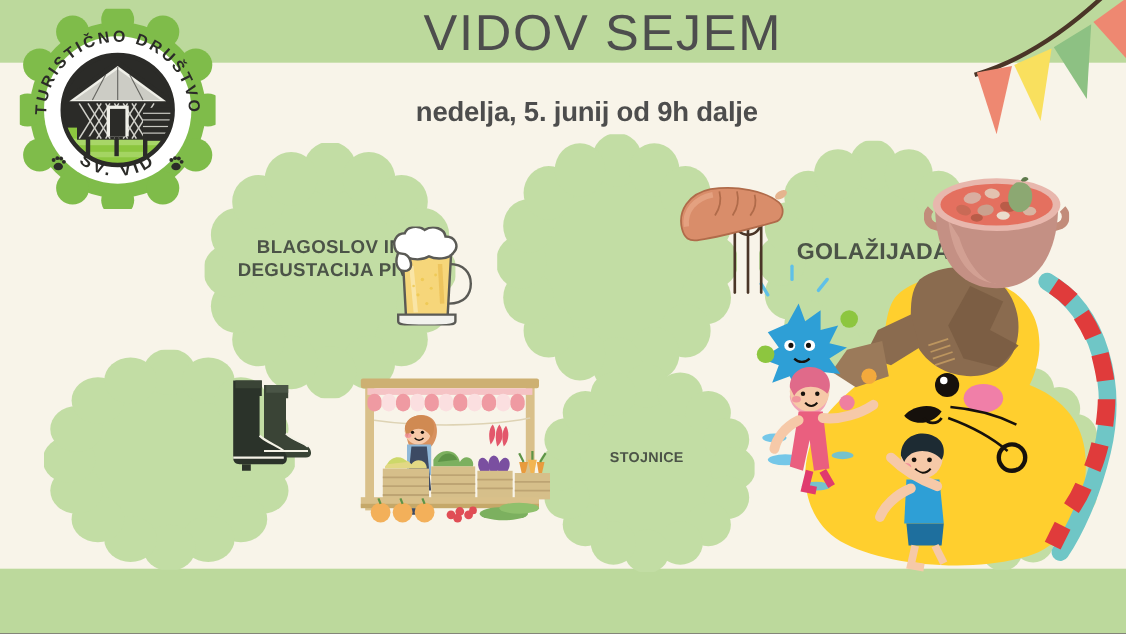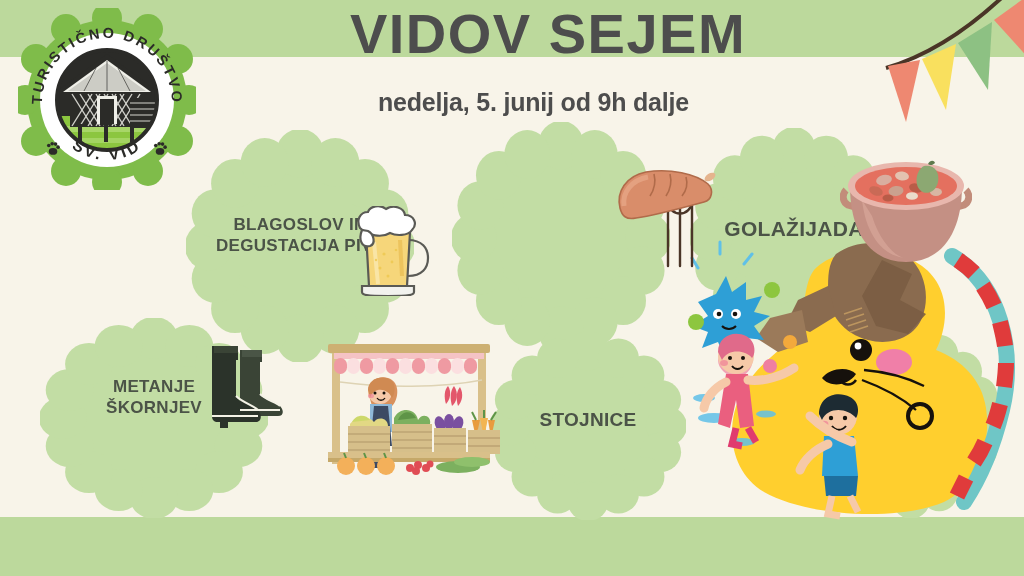--- a/index.html
+++ b/index.html
@@ -19,21 +19,21 @@
   .blob svg{display:block;width:100%;height:100%;}
   .blob-label{
     position:absolute;left:0;width:100%;text-align:center;
     color:#4b5347;font-weight:bold;letter-spacing:.3px;line-height:1.24;
     text-transform:uppercase;
   }
 
   
   #title{
     position:absolute;left:248px;top:6px;width:600px;
-    font-size:56px;font-weight:bold;color:#4d4d4d;
+    font-size:46px;font-weight:normal;color:#4d4d4d;
     letter-spacing:1.5px;line-height:1;text-align:center;
   }
   #subtitle{
     position:absolute;left:378px;top:88px;width:540px;
     font-size:25px;font-weight:bold;color:#4d4d4d;
     text-align:left;letter-spacing:-.2px;
   }
 
   
   #logo{position:absolute;left:18px;top:8px;width:178px;height:182px;}
@@ -275,24 +275,20 @@
         <circle cx="100" cy="180" r="21"></circle>
           <circle cx="69" cy="172" r="21"></circle>
         <circle cx="43" cy="154" r="21"></circle>
           <circle cx="26" cy="128" r="21"></circle>
         <circle cx="20" cy="100" r="21"></circle>
           <circle cx="26" cy="72" r="21"></circle>
         <circle cx="43" cy="46" r="21"></circle>
           <circle cx="69" cy="28" r="21"></circle>
       </g>
     </svg>
-    <div class="blob-label" style="top: 58px; font-size: 17px; color: rgb(75, 83, 71);">
-      <div>METANJE</div>
-      <div>ŠKORNJEV</div>
-    </div>
   </div>
 
   <div class="blob" id="blob-stojnice" style="left: 490px; top: 332px; width: 196px; height: 188px;">
     <svg viewBox="0 0 200 200" preserveAspectRatio="none" aria-hidden="true">
       <g fill="#c2dda4">
         <circle cx="100" cy="100" r="78"></circle>
         <circle cx="100" cy="20" r="21"></circle>
           <circle cx="131" cy="28" r="21"></circle>
         <circle cx="157" cy="46" r="21"></circle>
           <circle cx="174" cy="72" r="21"></circle>
@@ -303,21 +299,21 @@
         <circle cx="100" cy="180" r="21"></circle>
           <circle cx="69" cy="172" r="21"></circle>
         <circle cx="43" cy="154" r="21"></circle>
           <circle cx="26" cy="128" r="21"></circle>
         <circle cx="20" cy="100" r="21"></circle>
           <circle cx="26" cy="72" r="21"></circle>
         <circle cx="43" cy="46" r="21"></circle>
           <circle cx="69" cy="28" r="21"></circle>
       </g>
     </svg>
-    <div class="blob-label" style="top: 76px; font-size: 19px; color: rgb(75, 83, 71);">
+    <div class="blob-label" style="top: 76px; font-size: 13px; color: rgb(75, 83, 71);">
       <div>STOJNICE</div>
     </div>
   </div>
 
   <div class="blob" id="blob-vidkova" style="left: 820px; top: 328px; width: 182px; height: 190px;">
     <svg viewBox="0 0 200 200" preserveAspectRatio="none" aria-hidden="true">
       <g fill="#c2dda4">
         <circle cx="100" cy="100" r="78"></circle>
         <circle cx="100" cy="20" r="21"></circle>
           <circle cx="131" cy="28" r="21"></circle>

